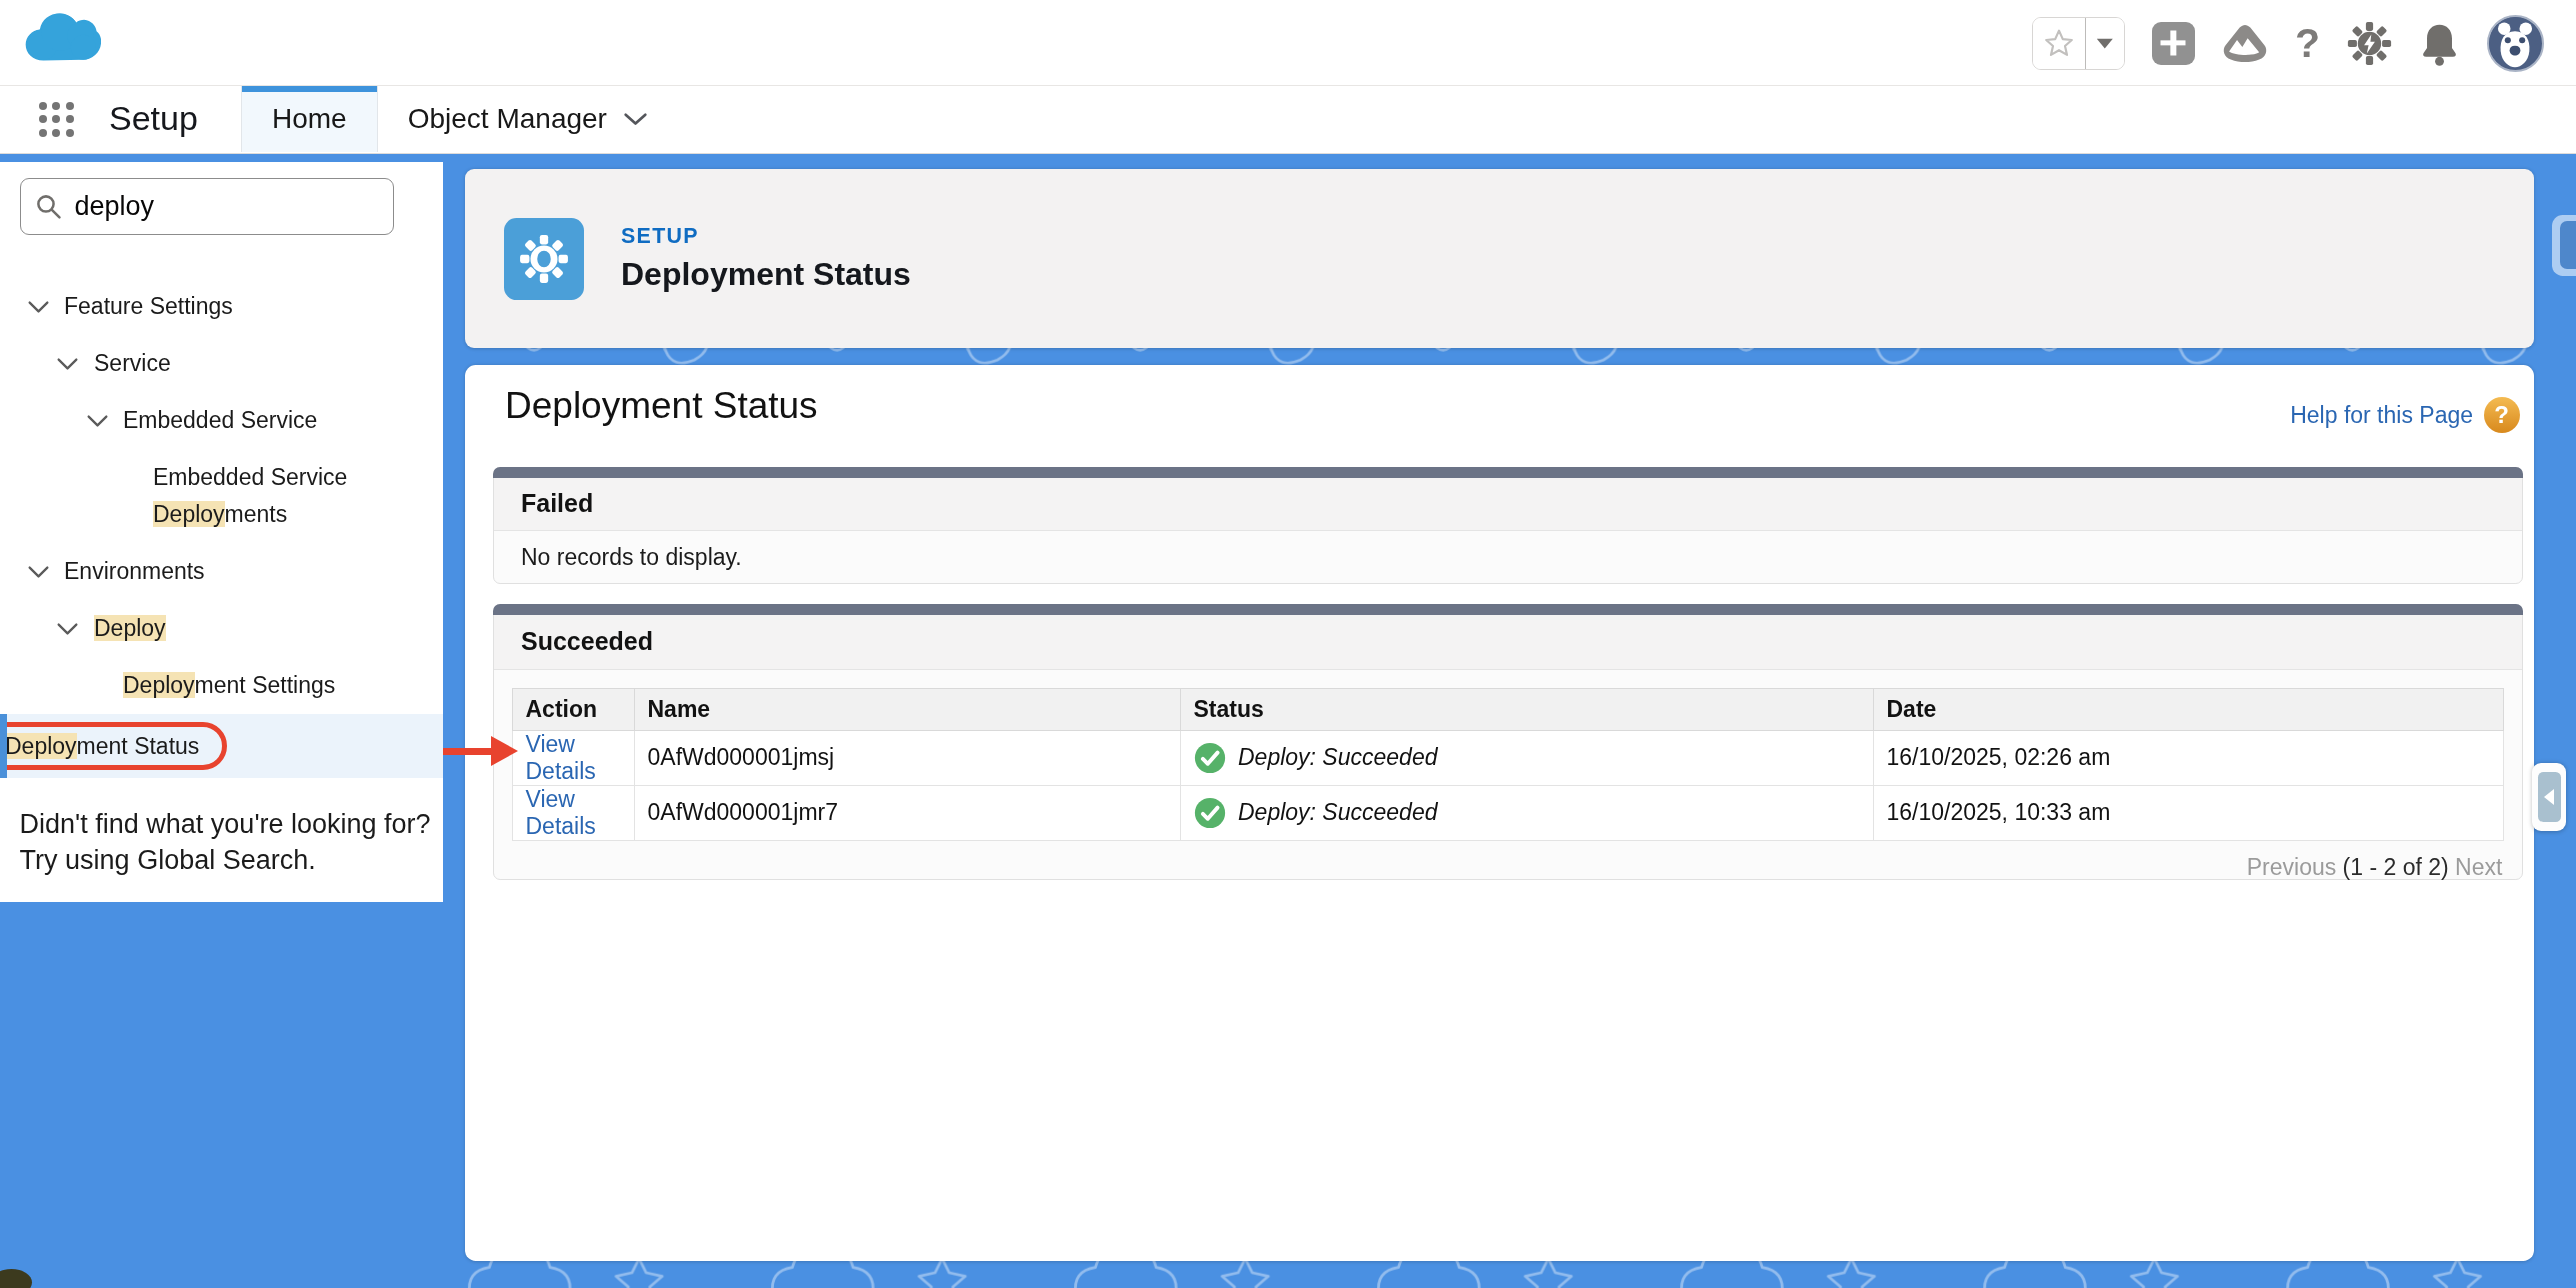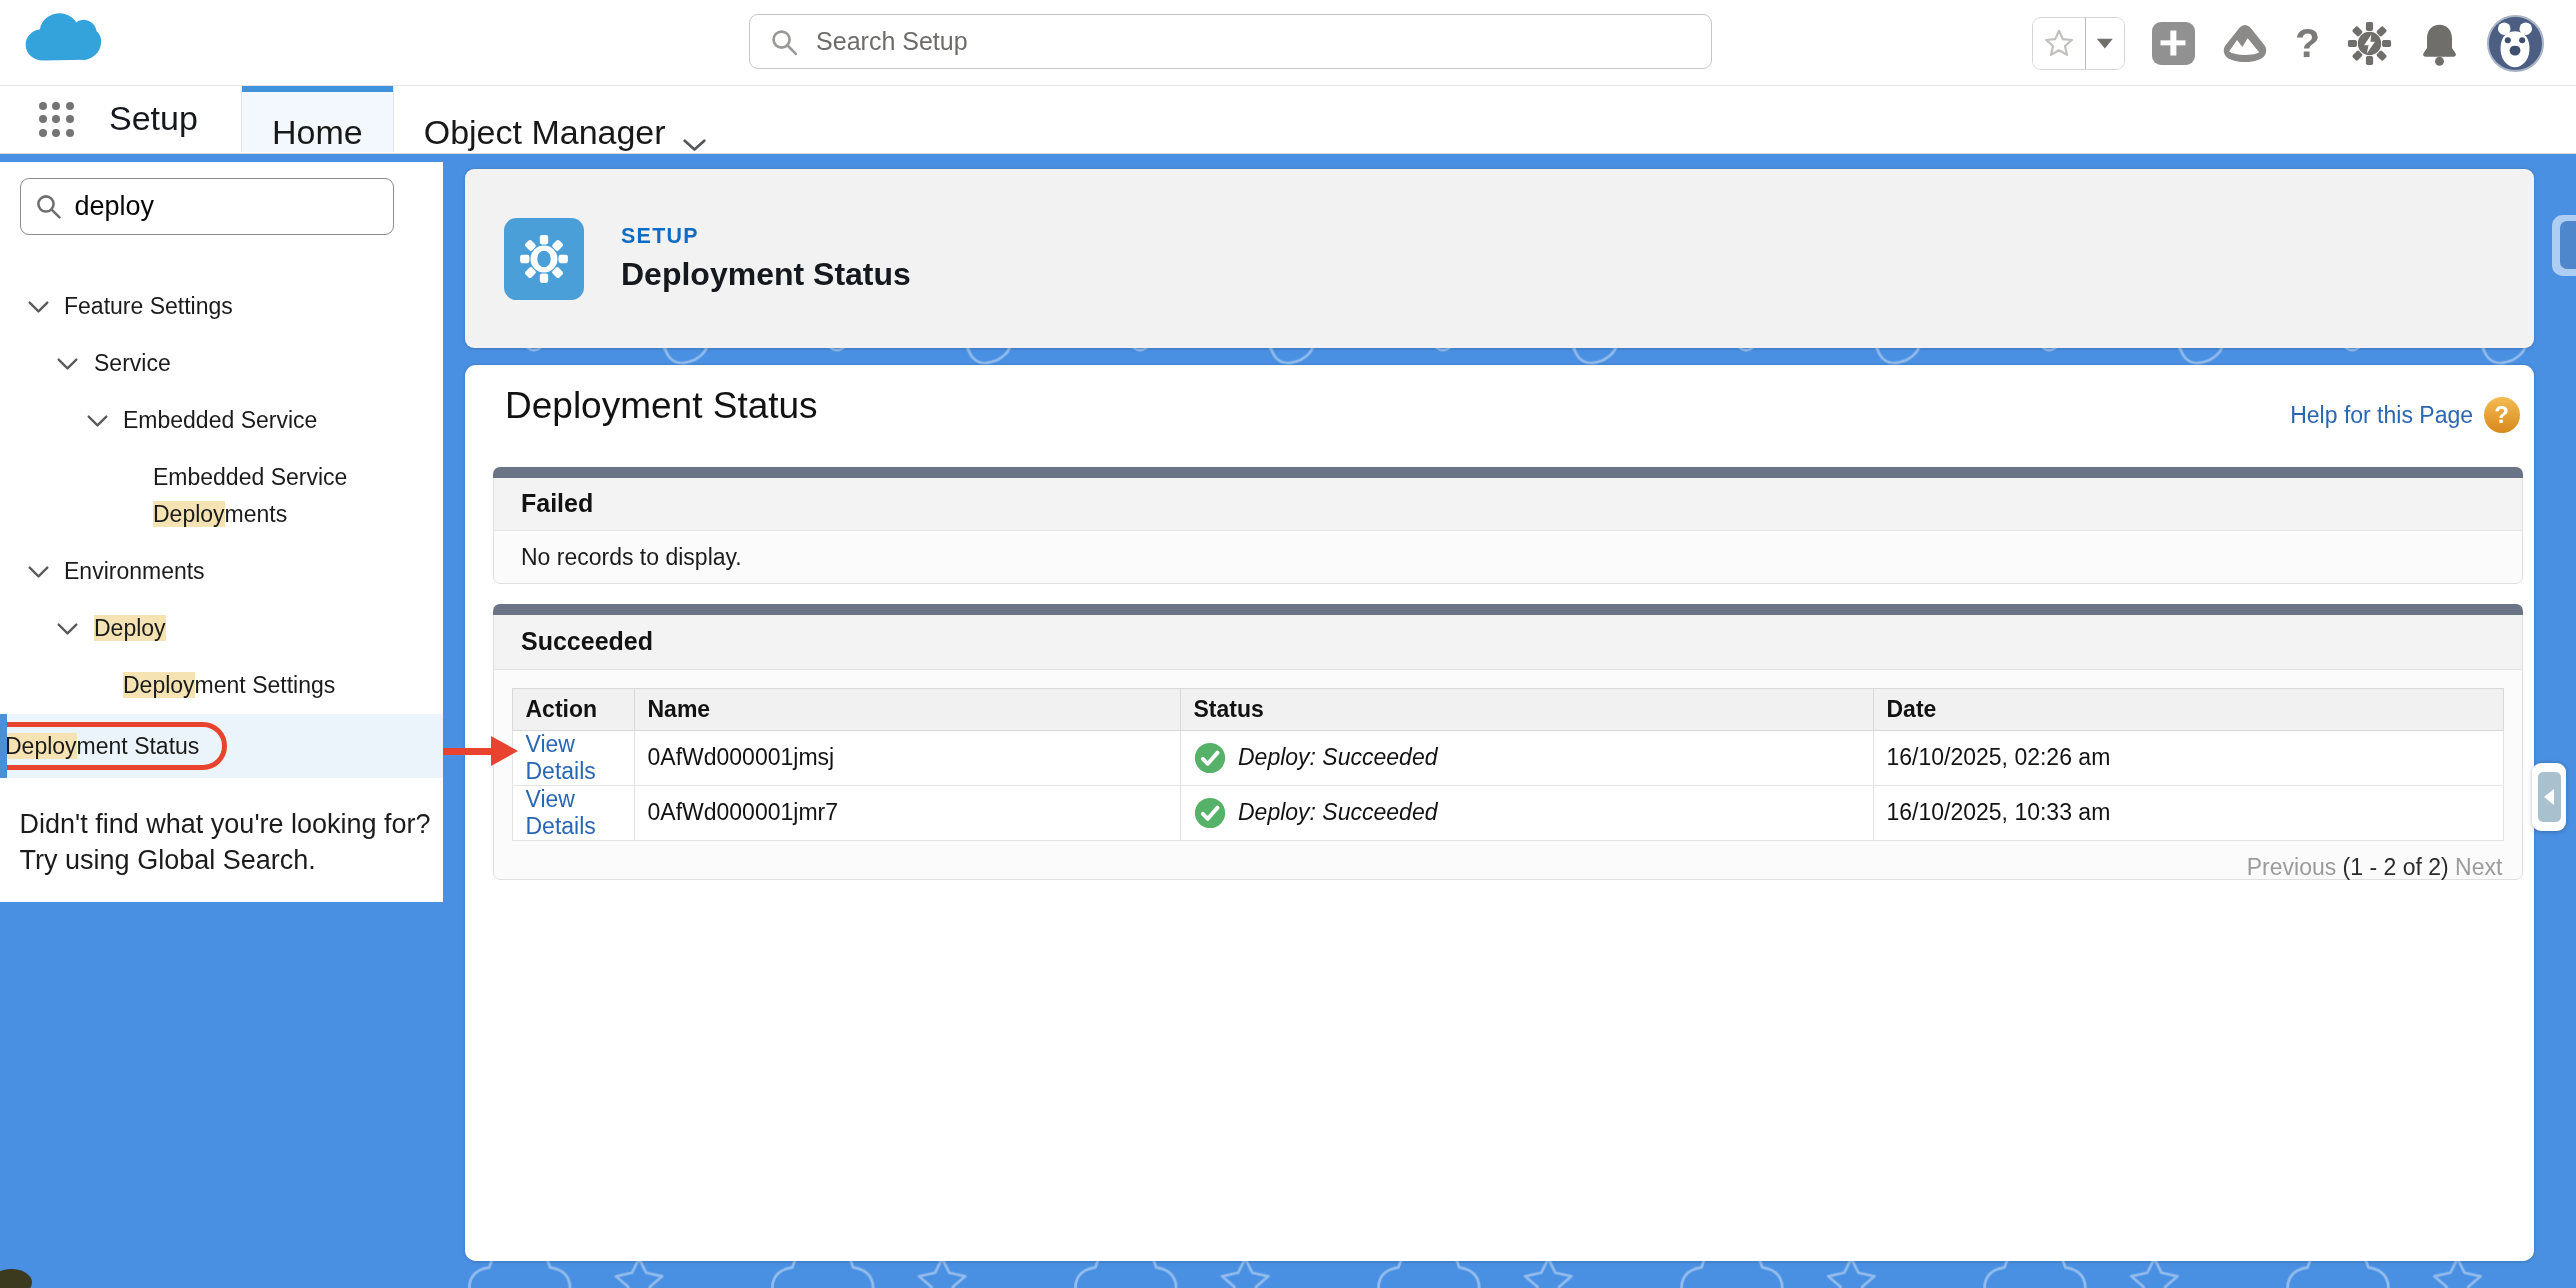--- a/index.html
+++ b/index.html
@@ -25,21 +25,21 @@
   .plus-btn::before { width:25px; height:5.3px; }
   .plus-btn::after { width:5.3px; height:25px; }
   .qmark { font-size:41px; font-weight:700; color:#7d7b79; line-height:1; }
   .avatar { width:57px; height:57px; border-radius:50%; background:#4c5f83; border:2.7px solid #aab4c6; overflow:hidden; }
   
   .navbar { position:absolute; left:0; top:86px; width:2576px; height:68px; background:#fff; border-bottom:1.8px solid #dddbda; z-index:30; }
   .waffle { position:absolute; left:39px; top:16px; width:39px; height:36px; display:grid; grid-template-columns:repeat(3,8px); grid-template-rows:repeat(3,8px); gap:5.3px; cursor:pointer; }
   .waffle i { background:#747474; border-radius:50%; }
   .app-title { position:absolute; left:109px; top:12.5px; font-size:34px; color:#16181d; }
   .tabstrip { position:absolute; left:241px; top:0; height:66px; display:flex; }
-  .tab { height:66px; display:flex; align-items:flex-end; padding:0 30px; font-size:34px; color:#181818; cursor:pointer; position:relative; }
+  .tab { height:66px; display:flex; align-items:center; padding:0 30px; font-size:28px; color:#181818; cursor:pointer; position:relative; }
   .tab.active { background:#f2f8fd; border-left:0.9px solid #e2e6ea; border-right:0.9px solid #e2e6ea; }
   .tab.active::before { content:""; position:absolute; left:0; top:0; right:0; height:6.2px; background:#3e93dc; }
   .tab .dd { margin-left:16px; }
   
   .workspace { position:absolute; left:0; top:153px; width:2576px; height:1136px; background:#4a90e2; }
   .main-region { position:absolute; left:443px; top:0; right:0; bottom:0; }
   .bgpattern { position:absolute; left:0; top:0; }
   
   .sidebar { position:absolute; left:0; top:9px; width:443px; height:740px; background:#fff; z-index:5; }
   .side-search { position:absolute; left:19.6px; top:16px; width:374px; height:57px; border:1.8px solid #8c8c8c; border-radius:9px; display:flex; align-items:center; padding:0 14.3px; }
@@ -100,27 +100,20 @@
 <div class="topbar">
   <span class="cloud-logo">
     <svg width="78" height="57" viewBox="0 0 88 64">
       <path fill="#35a3db" d="M23,58 C11,58 3,50 3,40 C3,31 10,24 19,23 C21,12 30,5 41,5 C49,5 56,9 60,15 C62,13 66,12 69,12 C77,13 82,18 83,25 C87,28 89,34 88,39 C87,49 78,57 68,57 L23,58 Z"></path>
       <circle fill="#35a3db" cx="22" cy="40" r="17"></circle>
         <circle fill="#35a3db" cx="42" cy="26" r="21"></circle>
       <circle fill="#35a3db" cx="65" cy="30" r="15"></circle>
         <circle fill="#35a3db" cx="68" cy="43" r="14"></circle>
     </svg>
   </span>
-  <div class="global-search">
-    <svg width="28.5" height="28.5" viewBox="0 0 32 32">
-        <circle cx="13" cy="13" r="9" fill="none" stroke="#9b9997" stroke-width="3"></circle>
-        <line x1="20" y1="20" x2="29" y2="29" stroke="#9b9997" stroke-width="3" stroke-linecap="round"></line>
-      </svg>
-    <input type="text" placeholder="Search Setup" style="">
-  </div>
   <div class="top-actions">
     <div class="fav-split">
       <span class="fav-star">
         <svg width="30" height="30" viewBox="0 0 34 34">
             <polygon points="17,3 21.3,12.6 31.5,13.6 23.8,20.4 26.1,30.5 17,25.2 7.9,30.5 10.2,20.4 2.5,13.6 12.7,12.6" fill="none" stroke="#c2c0be" stroke-width="2.5" stroke-linejoin="round"></polygon>
           </svg>
       </span>
       <span class="fav-caret">
         <svg width="19.6" height="12.5" viewBox="0 0 22 14">
             <polygon points="2,2 20,2 11,13" fill="#706e6b"></polygon>

